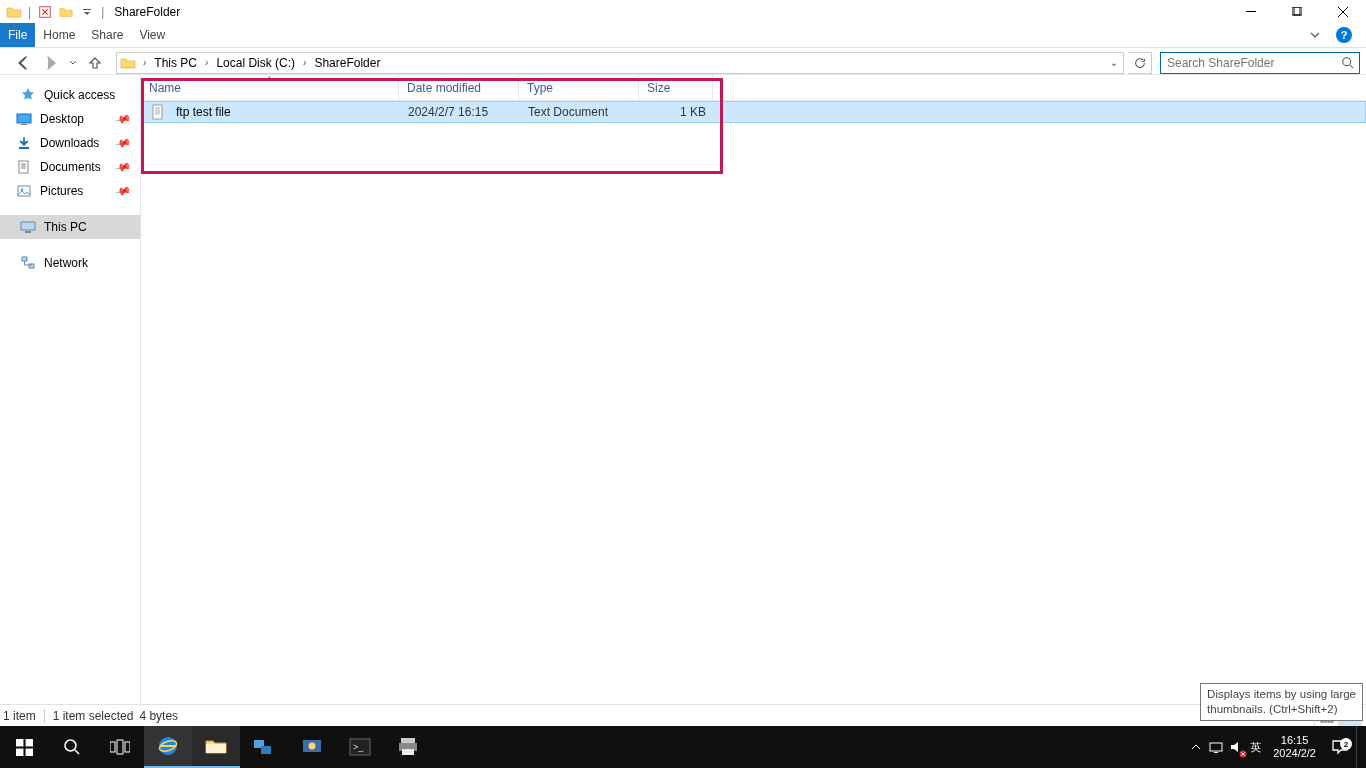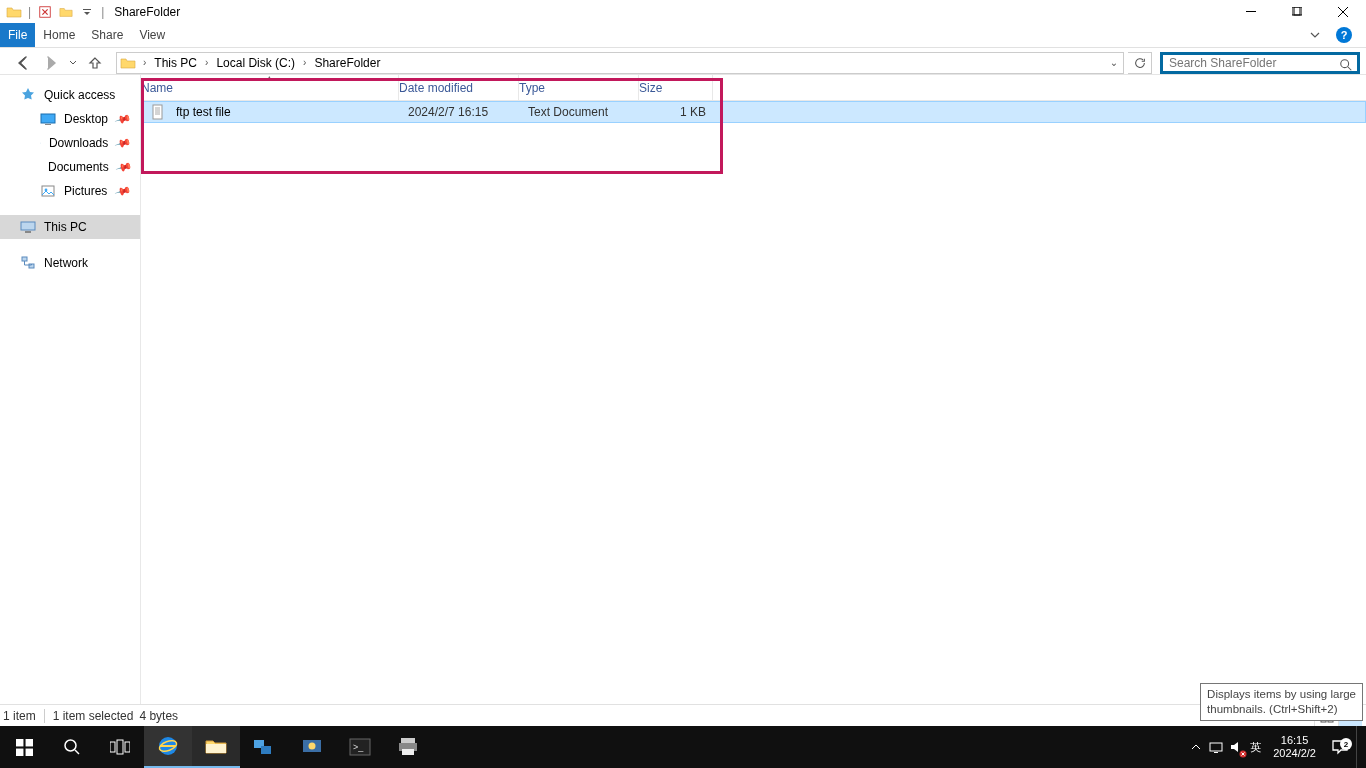--- a/index.html
+++ b/index.html
@@ -26,38 +26,38 @@
 
 .navbar { height:27px; border-bottom:1px solid #e5e5e5; display:flex; align-items:center; padding-left:10px; gap:2px; padding-top:4px; padding-bottom:1px;}
 .nav-arrow { width:26px; height:22px; display:flex; align-items:center; justify-content:center; }
 .nav-disabled svg path { stroke:#aaa; fill:#aaa; }
 .breadcrumb { flex:1; height:22px; border:1px solid #ccc; display:flex; align-items:center; margin-left:6px; margin-right:2px;}
 .bc-icon { width:22px; display:flex; align-items:center; justify-content:center;}
 .bc-item { padding:0 4px; font-size:12px; color:#000; display:flex; align-items:center; }
 .bc-sep { padding:0 4px; color:#555; font-size:10px;}
 .bc-drop { margin-left:auto; width:18px; display:flex; align-items:center; justify-content:center; color:#555; font-size:10px;}
 .refresh-btn { width:24px; height:22px; border:1px solid #ccc; border-left:none; display:flex; align-items:center; justify-content:center; }
-.searchbox { width:200px; height:22px; border:3px solid #0369a1; display:flex; align-items:center; margin-left:6px; margin-right:6px; position:relative;}
+.searchbox { width:200px; height:22px; border:1px solid #0369a1; display:flex; align-items:center; margin-left:6px; margin-right:6px; position:relative;}
 .searchbox input { border:none; outline:none; font-size:12px; width:100%; padding-left:6px; color:#444; background:transparent;}
 .search-icon { position:absolute; right:4px; top:3px; color:#555;}
 
 
 .body { position:absolute; top:75px; left:0; right:0; bottom:42px; display:flex; }
 .navpane { width:141px; border-right:1px solid #e8e8e8; padding-top:8px; font-size:12px; overflow:hidden;}
 .np-item { height:24px; display:flex; align-items:center; padding-left:20px; gap:8px; }
-.np-item.indent { padding-left:40px; }
+.np-item.indent { padding-left:16px; }
 .np-item.selected { background:#d8d8d8; }
 .np-pin { margin-left:auto; margin-right:10px; color:#777; font-size:11px; transform:rotate(30deg);}
 .np-label { color:#000; }
 .np-spacer { height:12px; }
 
 
 .listpane { flex:1; position:relative; }
 .col-header { height:26px; border-bottom:1px solid #e8e8e8; display:flex; font-size:12px; color:#3b5998; }
-.col { padding-left:0; display:flex; align-items:center; border-right:1px solid #e8e8e8; position:relative;}
+.col { padding-left:8px; display:flex; align-items:center; border-right:1px solid #e8e8e8; position:relative;}
 .col-name { width:258px; }
 .col-date { width:120px; }
 .col-type { width:120px; }
 .col-size { width:74px; }
 .sort-ind { position:absolute; top:-1px; left:50%; transform:translateX(-50%); font-size:9px; color:#555;}
 .row { height:22px; display:flex; align-items:center; font-size:12px; }
 .row.selected { background:#cce8ff; border:1px solid #99d1ff; }
 .row .cell { padding-left:8px; }
 .cell-name { width:258px; display:flex; align-items:center; gap:10px;}
 .cell-date { width:120px; color:#333;}

